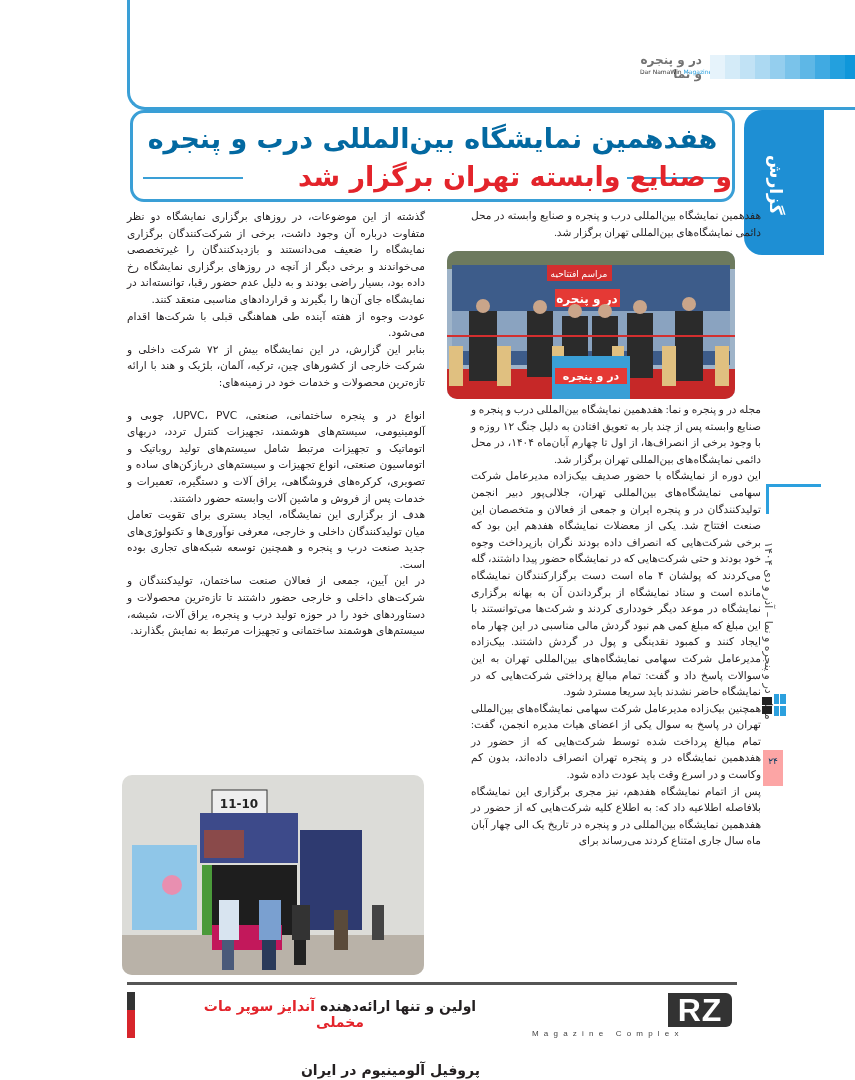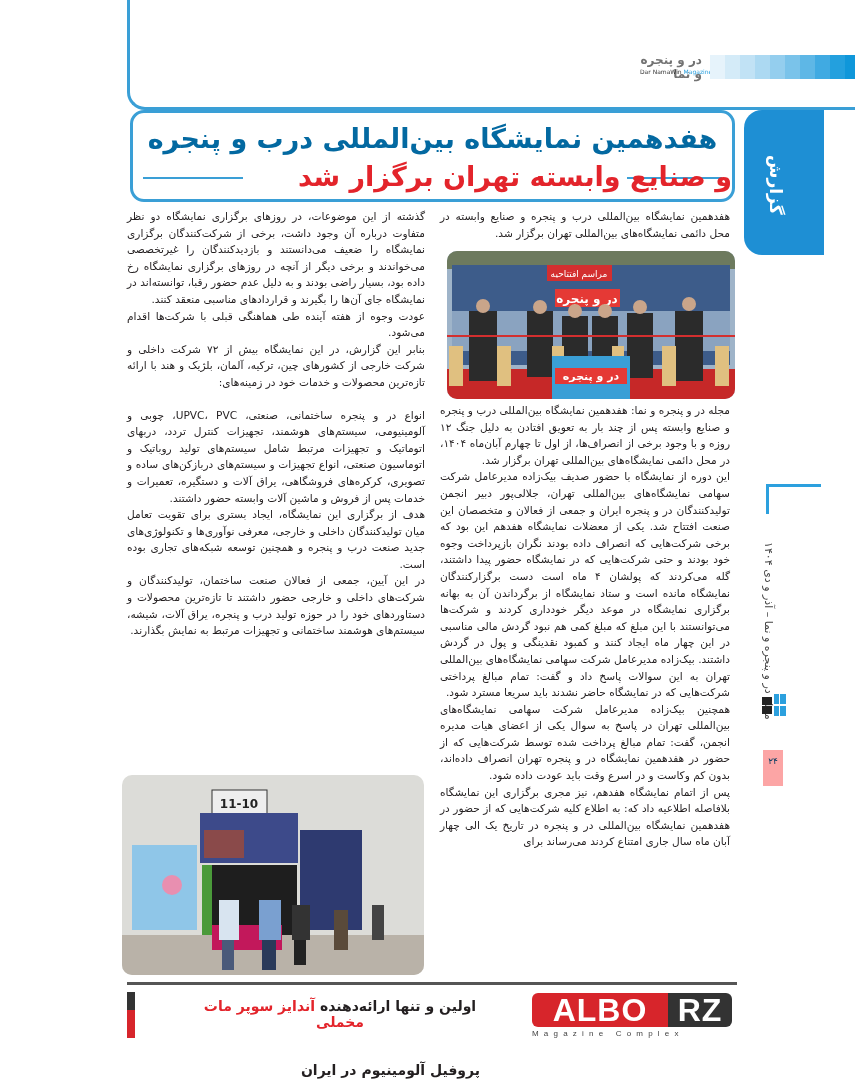--- a/index.html
+++ b/index.html
@@ -51,21 +51,21 @@
     writing-mode: vertical-rl; direction: rtl; white-space: nowrap; height: 200px;
   }
   .side-icon { position: absolute; left: 762px; top: 694px; width: 24px; height: 22px; }
   .page-num {
     position: absolute; left: 763px; top: 750px; width: 20px; height: 36px;
     background: #fca5a5; color: #0a3d62; font-size: 9px; text-align: center; line-height: 22px;
   }
 
   .col { position: absolute; direction: rtl; text-align: justify; font-size: 10.6px; line-height: 16.6px; color: #231f20; }
   .col p { margin: 0; }
-  .col-right { left: 440px; width: 290px; }
+  .col-right { left: 471px; width: 290px; font-family: Liberation Serif, serif; }
   .col-left { left: 127px; width: 298px; }
 
   .photo { position: absolute; border-radius: 10px; overflow: hidden; }
   .photo-ribbon { left: 447px; top: 251px; width: 288px; height: 148px; }
   .photo-entrance { left: 122px; top: 775px; width: 302px; height: 200px; }
 
   .footer-rule { position: absolute; left: 127px; top: 982px; width: 610px; height: 3px; background: #555; }
   .ad-line1 { position: absolute; left: 200px; top: 998px; width: 280px; font-size: 14px; font-weight: bold; direction: rtl; text-align: center; color: #231f20; }
   .ad-line1 .hl { color: #e3242b; }
   .ad-line2 { position: absolute; left: 200px; top: 1018px; width: 280px; font-size: 14px; font-weight: bold; direction: rtl; text-align: right; color: #231f20; margin-top: 44px; }
@@ -214,16 +214,15 @@
 <svg class="alborz-mini" viewBox="0 0 8 46">
   <rect x="0" y="0" width="8" height="18" fill="#333"></rect>
   <rect x="0" y="18" width="8" height="28" fill="#d7252b"></rect>
 </svg>
 <div class="ad-line1">
   <span>اولین و تنها ارائه‌دهنده</span>
   <span class="hl">آندایز سوپر مات مخملی</span>
 </div>
 <div class="ad-line2">پروفیل آلومینیوم در ایران</div>
 <div class="alborz-logo">
-  <div class="alborz-box alborz-red">ALBO</div>
   <div class="alborz-box alborz-dark">RZ</div>
   <div class="alborz-sub">Magazine Complex</div>
 </div>
 
 </body></html>

